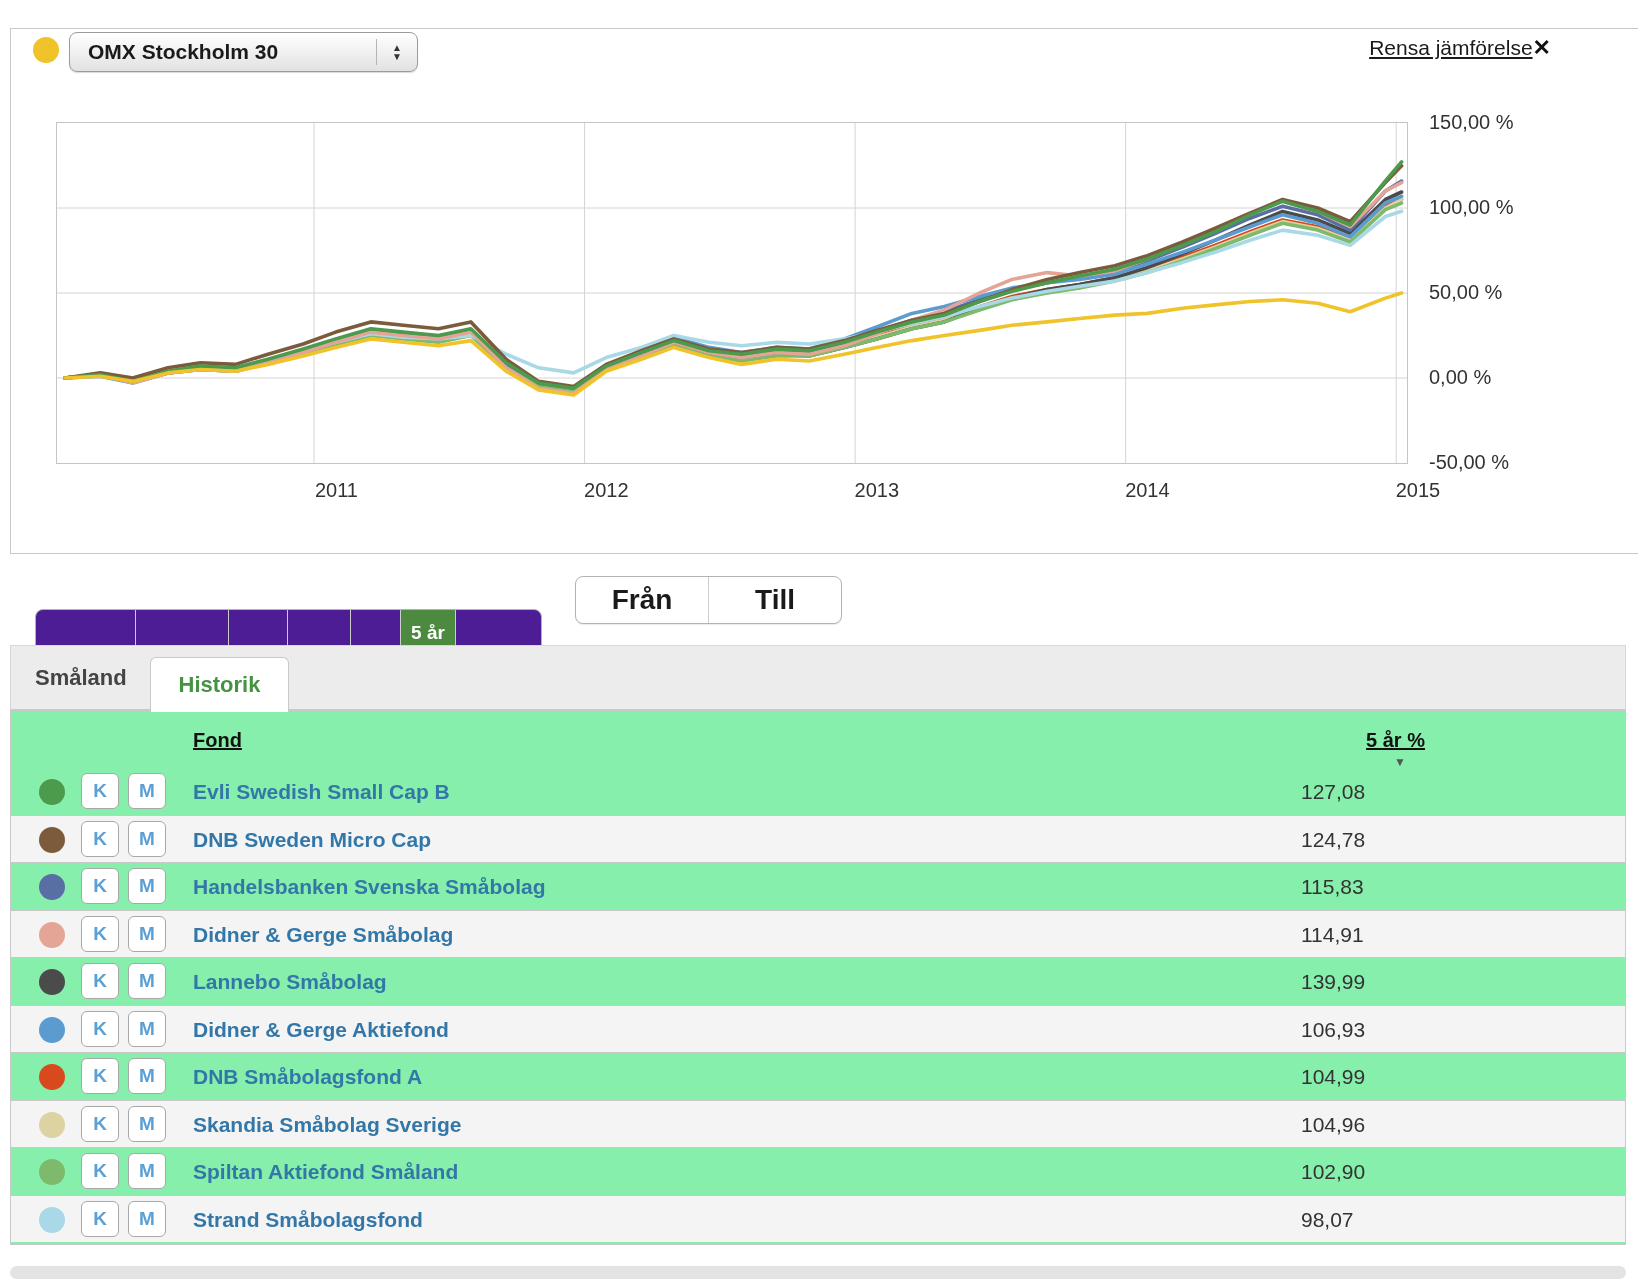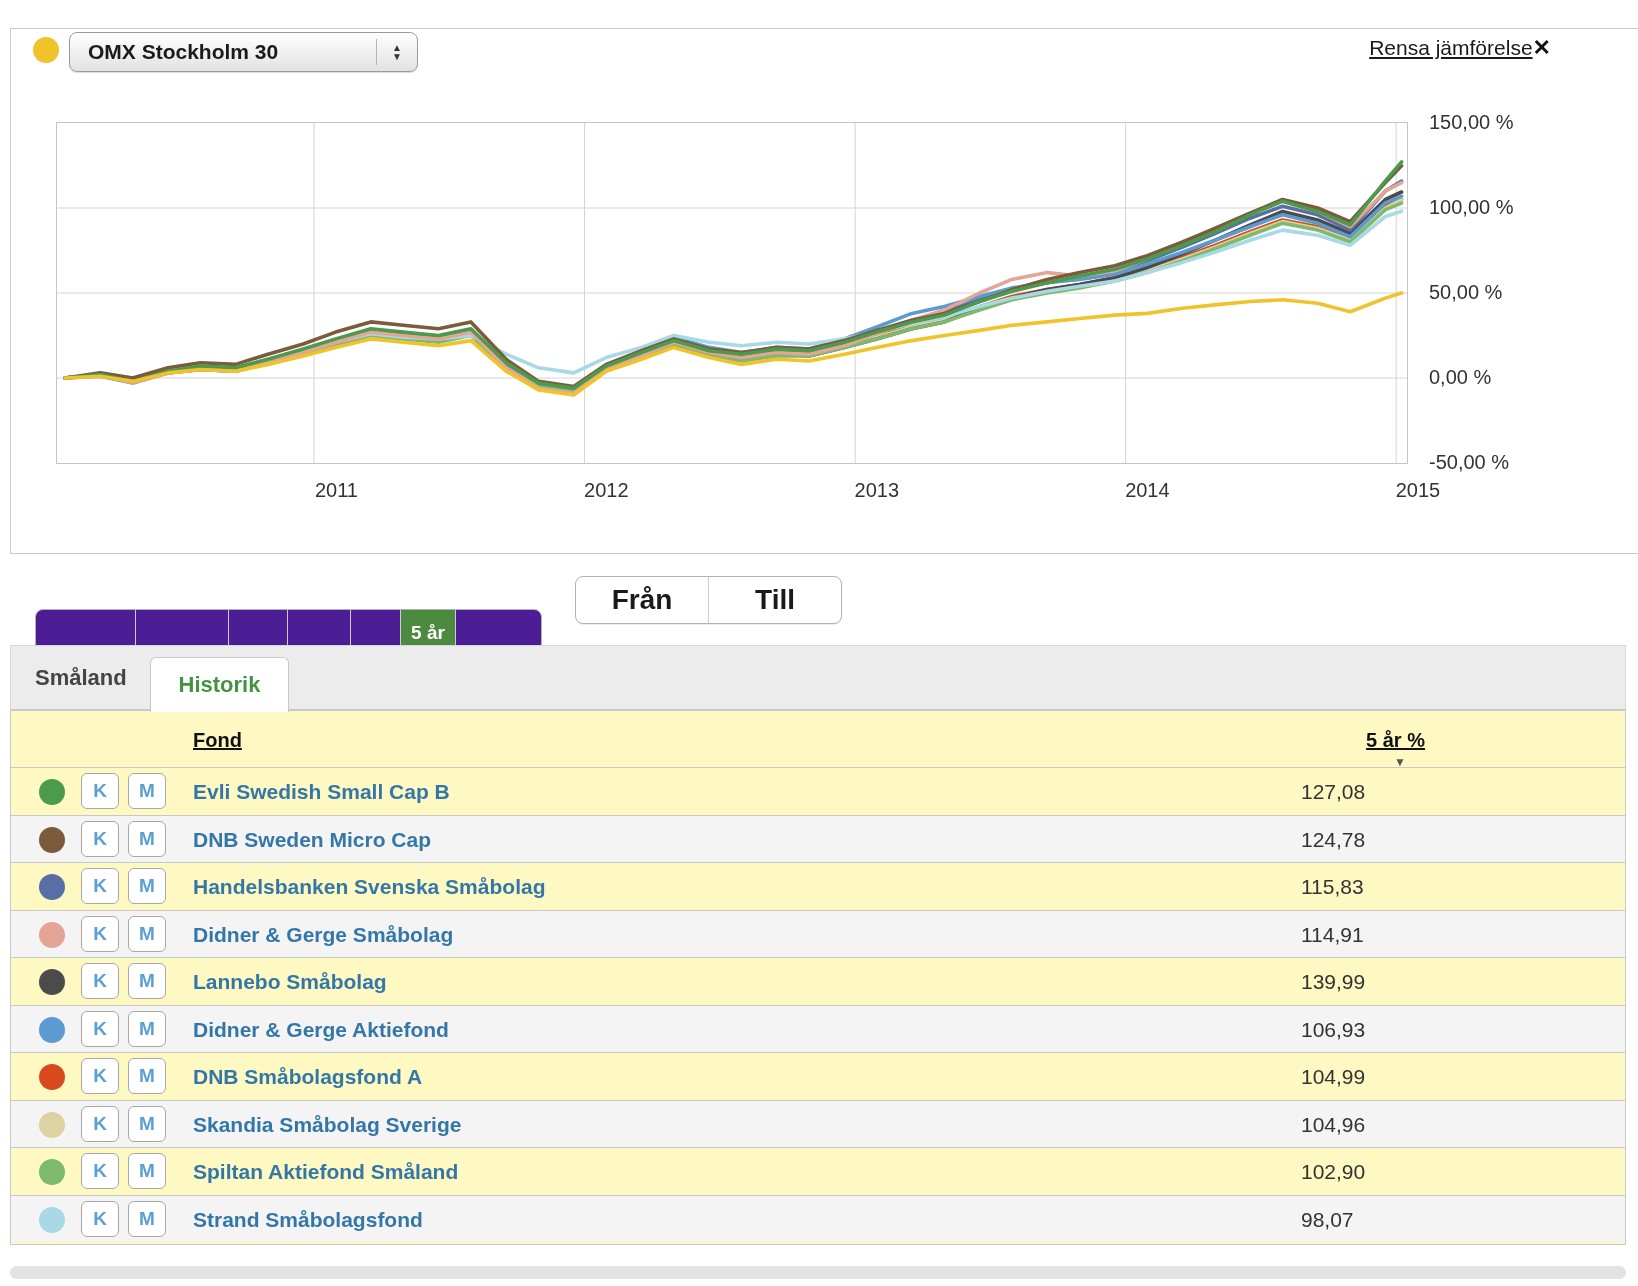--- a/index.html
+++ b/index.html
@@ -55,21 +55,21 @@
             box-sizing:border-box;}
   .tab-inactive{position:absolute;left:35px;top:645px;height:65px;line-height:65px;
                 font-size:22px;font-weight:bold;color:#444;cursor:pointer;}
   .tab-active{position:absolute;left:150px;top:657px;width:137px;height:54px;
               background:#fff;border:1px solid #c9c9c9;border-bottom:none;
               border-radius:6px 6px 0 0;z-index:3;display:flex;align-items:center;
               justify-content:center;font-size:22px;font-weight:bold;color:#449343;cursor:pointer;}
 
   
   .table-panel{position:absolute;left:10px;top:710px;width:1616px;height:535px;
-               border:1px solid #c9c9c9;background:#fef9c3;box-sizing:border-box;z-index:2;}
+               border:1px solid #c9c9c9;background:#86efac;box-sizing:border-box;z-index:2;}
   .col-fond{position:absolute;left:182px;top:18px;font-size:20px;font-weight:bold;
             color:#111;text-decoration:underline;cursor:pointer;}
   .col-val{position:absolute;left:1300px;top:18px;width:114px;text-align:right;
            font-size:20px;font-weight:bold;color:#111;text-decoration:underline;cursor:pointer;}
   .sort-icon{position:absolute;left:1378px;top:44px;width:22px;text-align:center;
              font-size:12px;color:#555;}
   .rows{position:absolute;left:0;top:56px;width:100%;}
   .trow{position:relative;height:47.5px;border-top:1px solid #c9c9c9;box-sizing:border-box;}
   .trow.alt{background:#f4f4f4;}
   .trow .dot{position:absolute;left:28px;top:11px;width:26px;height:26px;border-radius:50%;}

